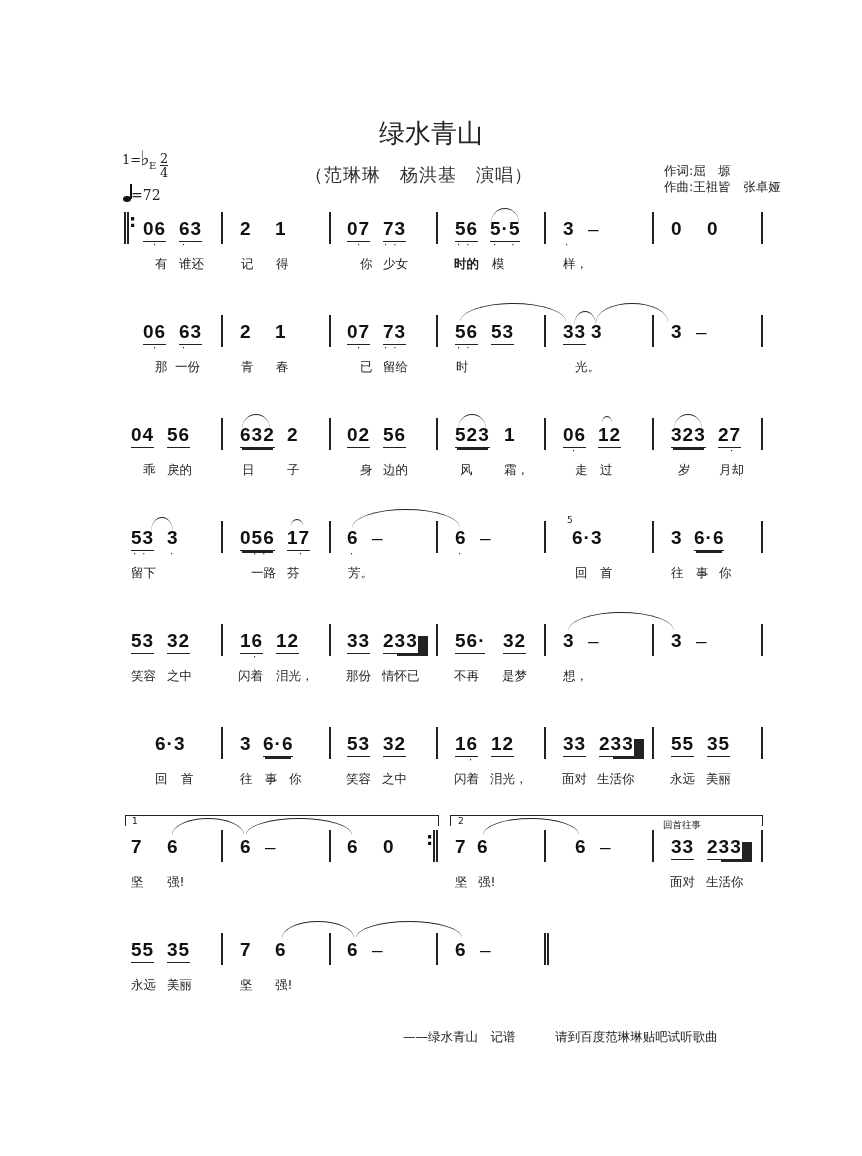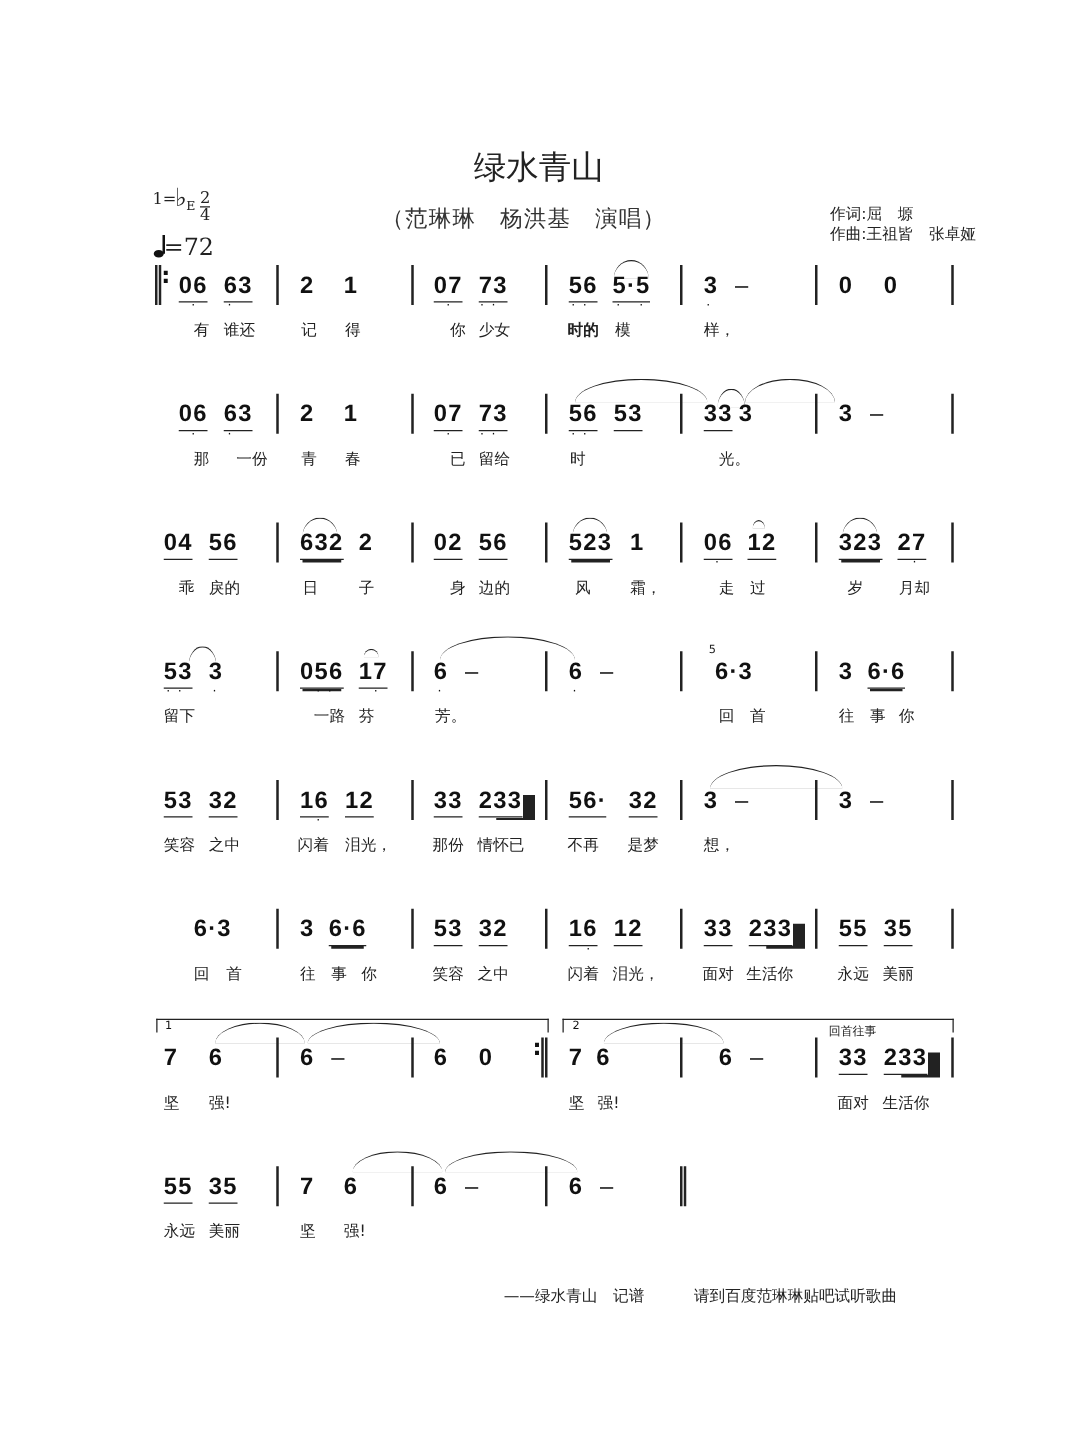--- a/index.html
+++ b/index.html
@@ -5,21 +5,21 @@
   html, body { margin:0; padding:0; background:#fff; }
   body { width:862px; height:1156px; position:relative; font-family:"DejaVu Sans", sans-serif; color:#111; overflow:hidden; }
   .title { position:absolute; left:0; width:862px; top:116px; text-align:center; font-size:26px; font-family:"DejaVu Serif", serif; color:#222; }
   .subtitle { position:absolute; left:305px; top:163px; font-size:18px; color:#333; letter-spacing:1px; }
   .credits { position:absolute; left:664px; top:163px; font-size:12.5px; line-height:16px; color:#222; }
   .key { position:absolute; left:122px; top:152px; font-family:"DejaVu Serif", serif; font-size:13px; color:#222; }
   .key .flat { position:absolute; left:18px; top:-6px; font-size:20px; }
   .key .e { position:absolute; left:27px; top:8px; font-size:10px; }
   .key .ts { position:absolute; left:38px; top:0px; font-size:13px; line-height:13px; text-align:center; }
   .key .ts span { display:block; }
-  .tempo { position:absolute; left:123px; top:187px; font-family:"DejaVu Serif", serif; font-size:19px; color:#222; }
+  .tempo { position:absolute; left:123px; top:187px; font-family:"DejaVu Serif", serif; font-size:14px; color:#222; }
   .tempo .note { display:inline-block; width:8px; height:6px; background:#111; border-radius:50%; position:relative; top:2px; }
   .tempo .stem { position:absolute; left:7px; top:-12px; width:1.5px; height:15px; background:#111; }
 
   .row { position:absolute; left:120px; width:650px; }
   .bar { position:absolute; top:0; width:1.5px; height:32px; background:#222; }
   .rep { position:absolute; top:4px; font-size:18px; font-weight:bold; line-height:10px; }
   .n { position:absolute; top:6px; font-family:"Liberation Sans", sans-serif; font-weight:bold; font-size:19px; letter-spacing:1px; white-space:nowrap; }
   .n.u { border-bottom:1.5px solid #222; padding-bottom:1px; }
   .n.uu { border-bottom:1.5px solid #222; padding-bottom:1px; }
   .dots { position:absolute; top:30px; font-size:10px; line-height:6px; letter-spacing:6px; }
@@ -114,21 +114,21 @@
   <div class="bar" style="left:532px;"></div>
   <span class="n" style="left:551px;">3</span>
   <span class="n" style="left:576px;font-weight:normal;">–</span>
   <div class="bar" style="left:641px;"></div>
   <div class="dots" style="left:33px;">·</div>
   <div class="dots" style="left:62px;">·</div>
   <div class="dots" style="left:237px;">·</div>
   <div class="dots" style="left:264px;">··</div>
   <div class="dots" style="left:337px;">··</div>
   <span class="l" style="left:35px;">那</span>
-  <span class="l" style="left:69px;text-align:right;">一份</span>
+  <span class="l" style="left:55px;text-align:right;">一份</span>
   <span class="l" style="left:121px;">青</span>
   <span class="l" style="left:156px;">春</span>
   <span class="l" style="left:240px;">已</span>
   <span class="l" style="left:263px;">留给</span>
   <span class="l" style="left:336px;">时</span>
   <span class="l" style="left:455px;">光。</span>
 </div>
 
 <div class="row" style="top:418px;">
   <span class="n u" style="left:11px;">04</span>

